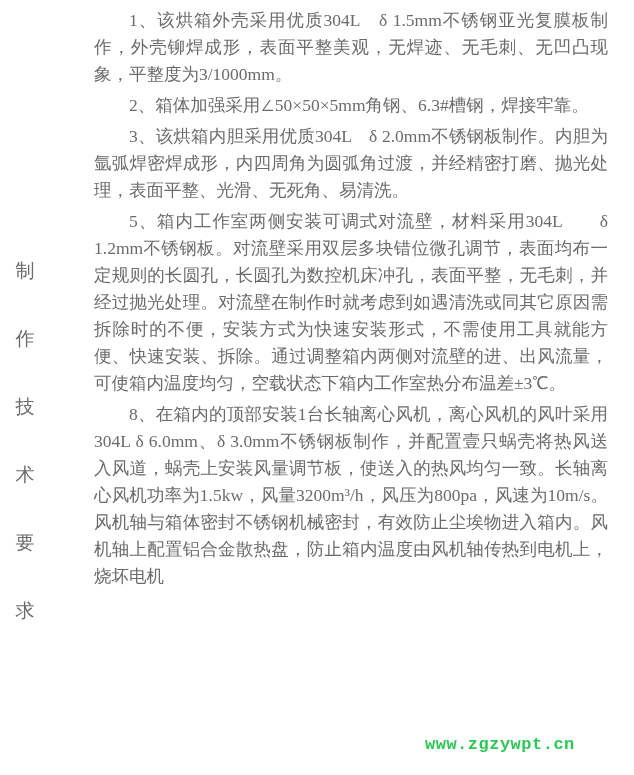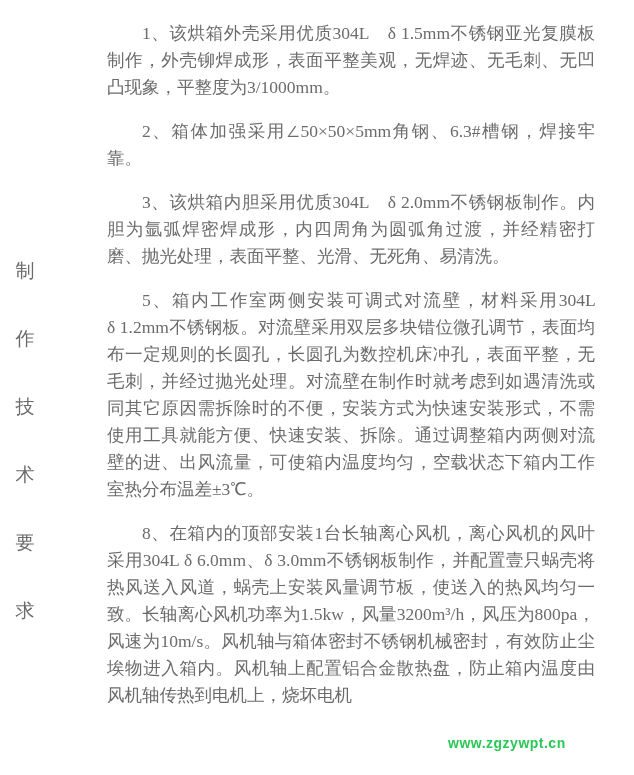--- a/index.html
+++ b/index.html
@@ -32,31 +32,31 @@
     position: absolute;
     left: 90px;
     top: 3px;
     width: 522px;
     font-size: 17.5px;
     line-height: 27px;
     color: #6b6b6b;
     text-align: justify;
   }
   .doc-body p {
-    margin: 17px;
+    margin: 4px;
     padding: 0;
     text-indent: 2em;
   }
   .watermark {
     position: absolute;
-    left: 448px;
+    left: 425px;
     top: 735px;
-    font-family: Liberation Sans, sans-serif;
+    font-family: Liberation Mono, monospace;
     font-weight: bold;
-    font-size: 14px;
+    font-size: 17px;
     letter-spacing: 0.5px;
     color: #2bc856;
     white-space: nowrap;
   }
 </style>
 </head>
 <body>
 
 <div class="page">
 

